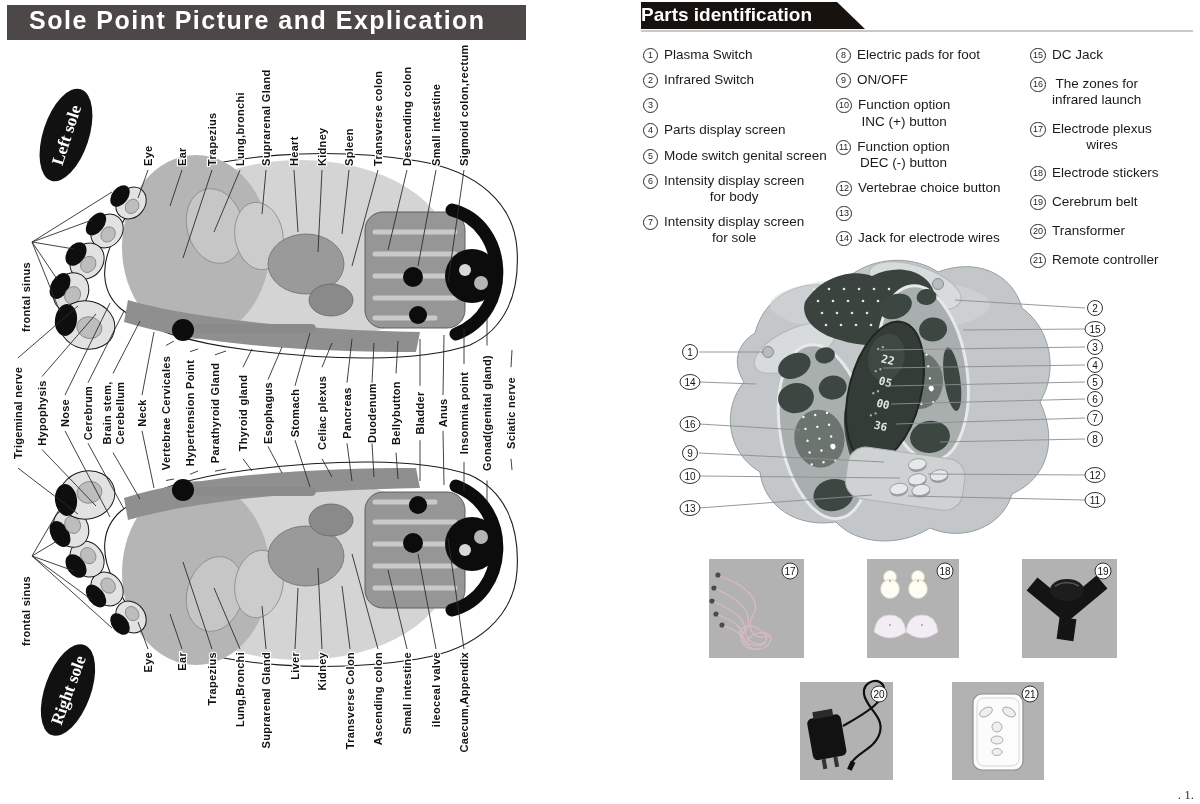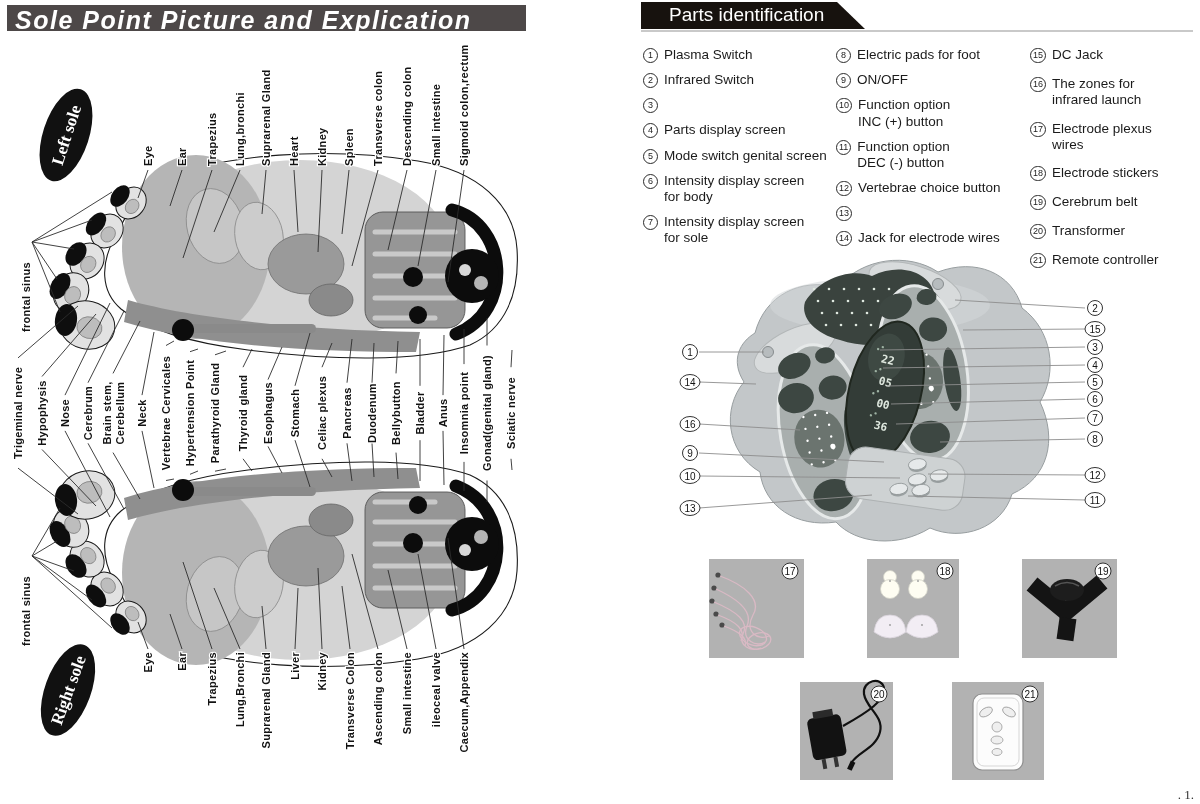--- a/index.html
+++ b/index.html
@@ -1,46 +1,45 @@
 <!DOCTYPE html>
 <html><head>
 <meta charset="utf-8">
 <style>
   html,body{margin:0;padding:0;}
   body{
     width:1200px;height:804px;position:relative;background:#ffffff;
     font-family:"Liberation Sans",sans-serif;overflow:hidden;
   }
   .title-left{
-    position:absolute;left:7px;top:5px;width:519px;height:26px;
+    position:absolute;left:7px;top:5px;width:519px;height:35px;
     background:#4d4848;color:#ffffff;font-weight:bold;font-size:25px;
-    line-height:31px;padding-left:8px;letter-spacing:1.5px;box-sizing:border-box;
+    line-height:31px;padding-left:22px;letter-spacing:1.5px;box-sizing:border-box;
     white-space:nowrap;
-    font-style:italic;
   }
   .hdr-right{
     position:absolute;left:641px;top:2px;width:224px;height:27px;
-    background:#17120e;color:#ffffff;font-size:19px;font-weight:normal;
-    line-height:26px;padding-left:28px;box-sizing:border-box;
+    background:#17120e;color:#ffffff;font-size:19px;font-weight:bold;
+    line-height:26px;padding-left:0;box-sizing:border-box;
     clip-path:polygon(0 0, calc(100% - 28px) 0, 100% 100%, 0 100%);
   }
   .hdr-line{
     position:absolute;left:641px;top:30px;width:552px;height:2px;background:#c9c9c9;
   }
   .pcol{position:absolute;top:47px;}
   #pcol0{left:643px;width:194px;}
   #pcol1{left:836px;width:198px;}
   #pcol2{left:1030px;width:172px;}
   .part-item{display:flex;align-items:flex-start;margin-bottom:9px;
     font-size:13.5px;color:#1b1b1b;line-height:1.2;}
   #pcol2 .part-item{margin-bottom:12.5px;}
   .pnum{flex:0 0 auto;display:inline-block;min-width:9px;padding:0 2px;height:13px;
     border:1px solid #2a2a2a;border-radius:9px;font-size:9px;line-height:13px;
     text-align:center;margin:1px 6px 0 0;color:#1b1b1b;}
-  .plabel{white-space:pre-line;}
+  .plabel{white-space:pre-line;text-align:center;}
   #gfx{position:absolute;left:0;top:0;}
   .lbl{font-family:"Liberation Sans",sans-serif;font-weight:bold;fill:#121212;
     paint-order:stroke;stroke:#ffffff;stroke-width:2.2px;letter-spacing:0.3px;}
   .lead{stroke:#2c2c2c;stroke-width:0.9;fill:none;}
   .cline{stroke:#8d8d8d;stroke-width:0.9;fill:none;}
   .cnum{font-family:"Liberation Sans",sans-serif;font-size:10px;fill:#111;}
   .badge-txt{font-family:"Liberation Serif",serif;font-weight:bold;font-size:17px;fill:#ffffff;}
   .disp{font-family:"DejaVu Sans Mono",monospace;font-weight:bold;fill:#dfe8df;}
   .pageno{position:absolute;right:6px;bottom:1px;font-family:"Liberation Serif",serif;
     font-size:13px;color:#333;}

